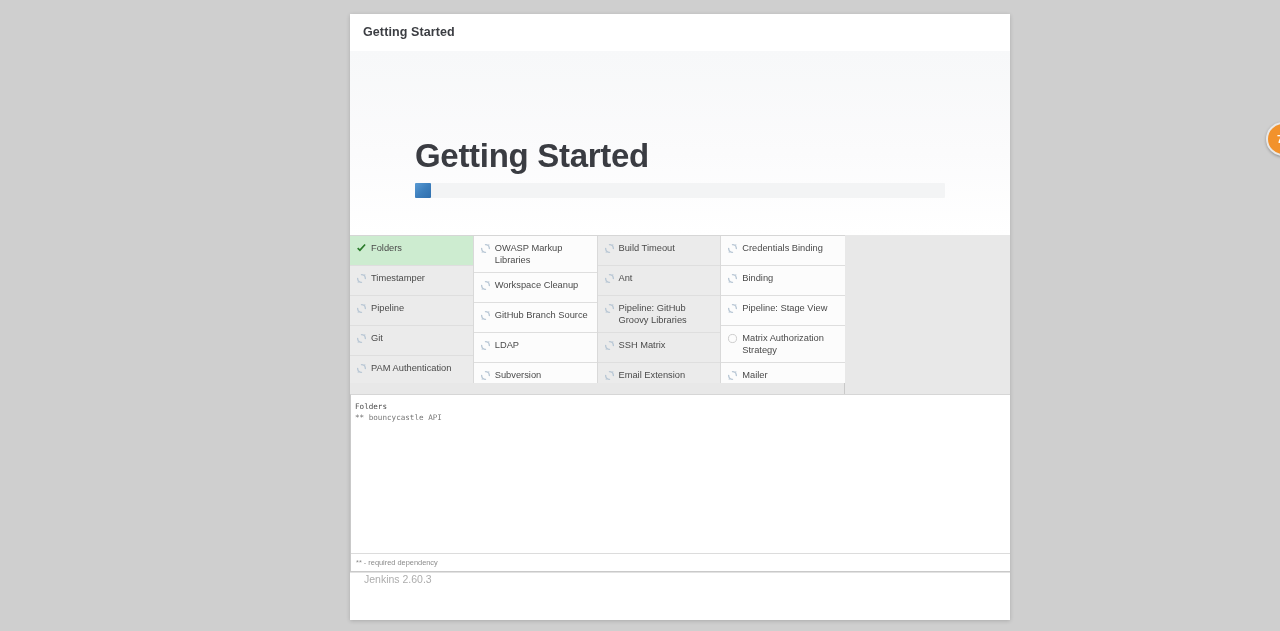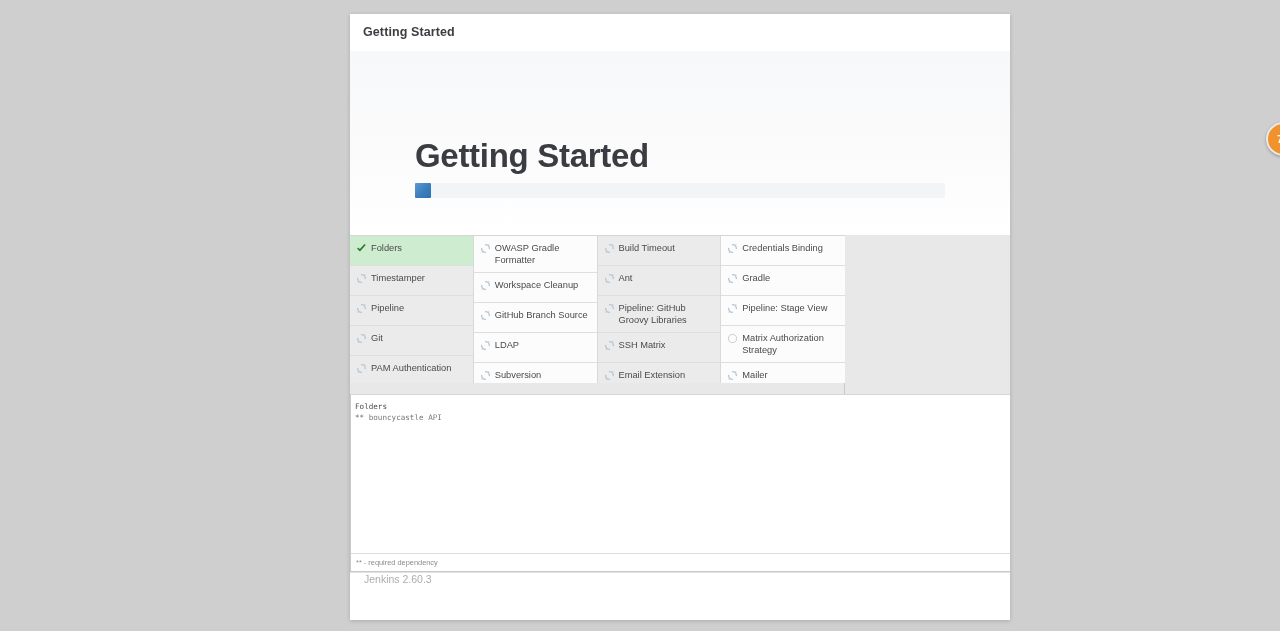--- a/index.html
+++ b/index.html
@@ -298,21 +298,21 @@
             <div class="gcol plain">
               <div class="cell">
                 <span class="ic">
                   <svg viewBox="0 0 12 12">
                     <path d="M6 1.8 A4.2 4.2 0 0 1 10.2 6" fill="none" stroke="#b7c6d4" stroke-width="1.5" stroke-linecap="round"></path>
                     <path d="M6 10.2 A4.2 4.2 0 0 1 1.8 6" fill="none" stroke="#b7c6d4" stroke-width="1.5" stroke-linecap="round"></path>
                     <path d="M9.1 1.2 L10.7 2.2 L9.0 3.1 Z" fill="#b7c6d4"></path>
                     <path d="M2.9 10.8 L1.3 9.8 L3.0 8.9 Z" fill="#b7c6d4"></path>
                   </svg>
                 </span>
-                <span class="cell-label">OWASP Gradle Formatter</span>
+                <span class="cell-label">OWASP Markup Libraries</span>
               </div>
               <div class="cell">
                 <span class="ic">
                   <svg viewBox="0 0 12 12">
                     <path d="M6 1.8 A4.2 4.2 0 0 1 10.2 6" fill="none" stroke="#b7c6d4" stroke-width="1.5" stroke-linecap="round"></path>
                     <path d="M6 10.2 A4.2 4.2 0 0 1 1.8 6" fill="none" stroke="#b7c6d4" stroke-width="1.5" stroke-linecap="round"></path>
                     <path d="M9.1 1.2 L10.7 2.2 L9.0 3.1 Z" fill="#b7c6d4"></path>
                     <path d="M2.9 10.8 L1.3 9.8 L3.0 8.9 Z" fill="#b7c6d4"></path>
                   </svg>
                 </span>
@@ -423,21 +423,21 @@
               </div>
               <div class="cell">
                 <span class="ic">
                   <svg viewBox="0 0 12 12">
                     <path d="M6 1.8 A4.2 4.2 0 0 1 10.2 6" fill="none" stroke="#b7c6d4" stroke-width="1.5" stroke-linecap="round"></path>
                     <path d="M6 10.2 A4.2 4.2 0 0 1 1.8 6" fill="none" stroke="#b7c6d4" stroke-width="1.5" stroke-linecap="round"></path>
                     <path d="M9.1 1.2 L10.7 2.2 L9.0 3.1 Z" fill="#b7c6d4"></path>
                     <path d="M2.9 10.8 L1.3 9.8 L3.0 8.9 Z" fill="#b7c6d4"></path>
                   </svg>
                 </span>
-                <span class="cell-label">Gradle</span>
+                <span class="cell-label">Binding</span>
               </div>
               <div class="cell">
                 <span class="ic">
                   <svg viewBox="0 0 12 12">
                     <path d="M6 1.8 A4.2 4.2 0 0 1 10.2 6" fill="none" stroke="#b7c6d4" stroke-width="1.5" stroke-linecap="round"></path>
                     <path d="M6 10.2 A4.2 4.2 0 0 1 1.8 6" fill="none" stroke="#b7c6d4" stroke-width="1.5" stroke-linecap="round"></path>
                     <path d="M9.1 1.2 L10.7 2.2 L9.0 3.1 Z" fill="#b7c6d4"></path>
                     <path d="M2.9 10.8 L1.3 9.8 L3.0 8.9 Z" fill="#b7c6d4"></path>
                   </svg>
                 </span>

